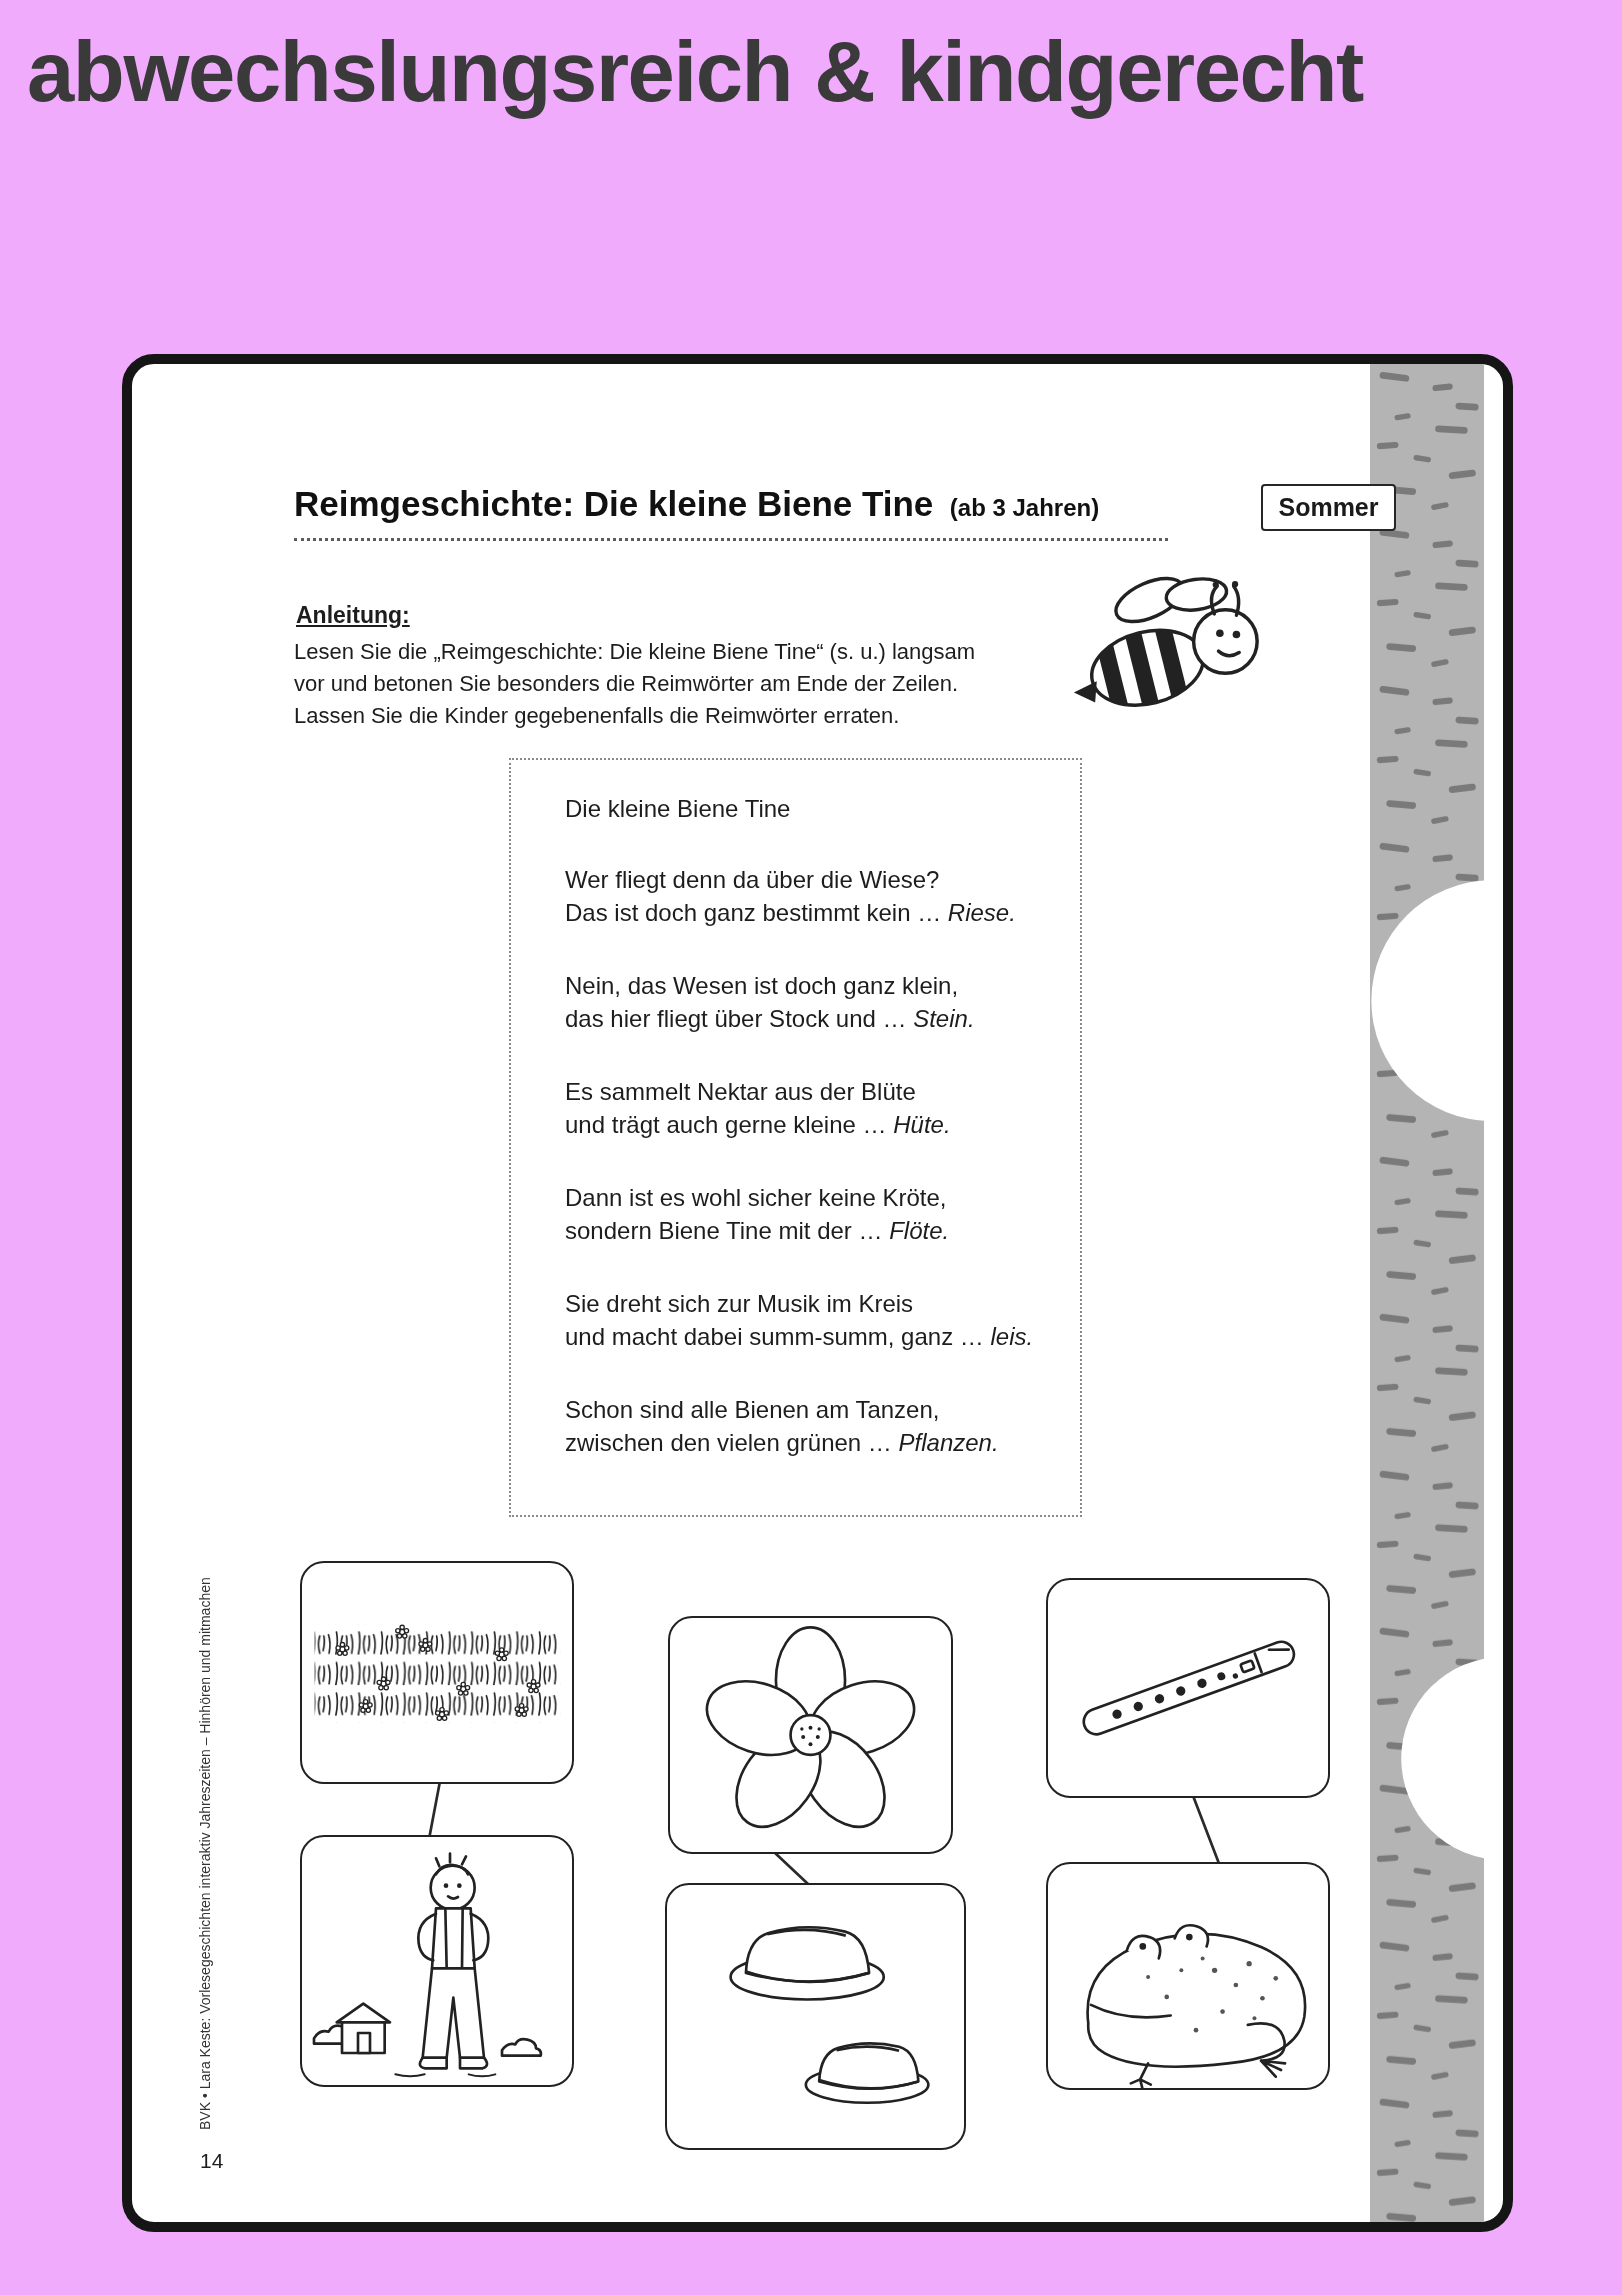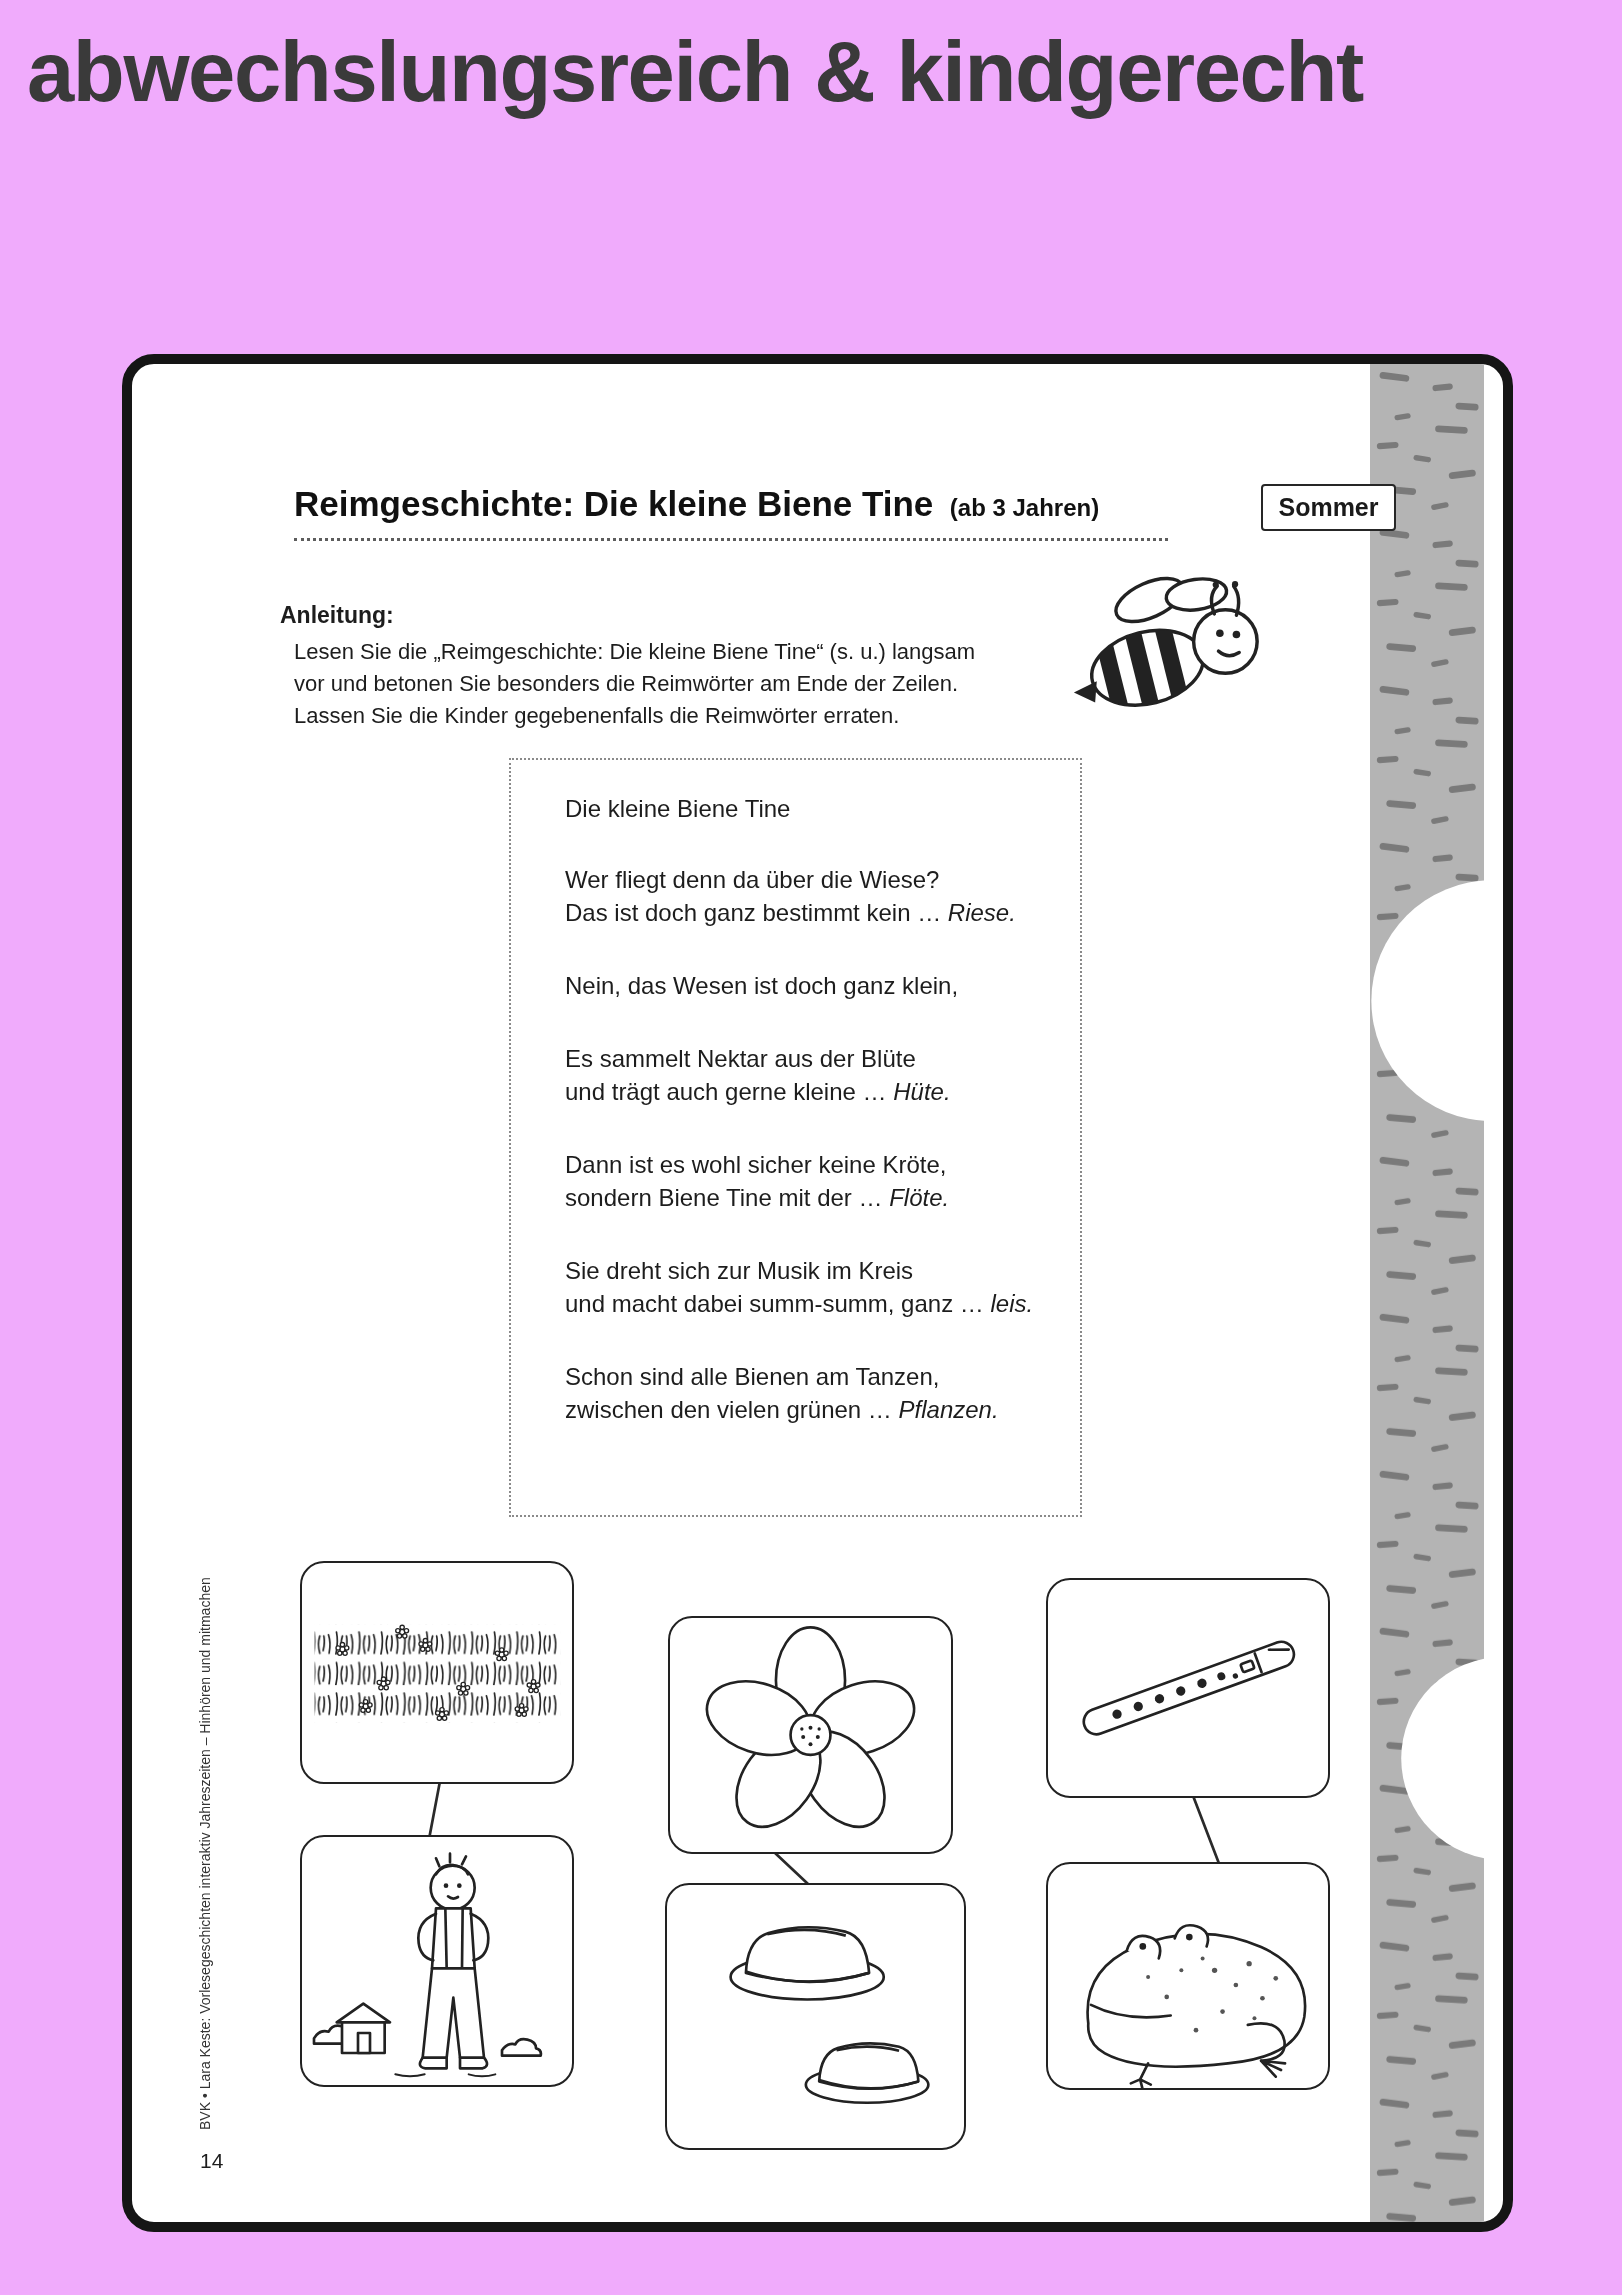--- a/index.html
+++ b/index.html
@@ -16,21 +16,21 @@
 
   .ws-title { position:absolute; left:162px; top:120px; font-size:35px; font-weight:bold; white-space:nowrap; z-index:2; color:#111; }
   .ws-title .suffix { font-size:24px; margin-left:6.8px; }
   .title-dots { position:absolute; left:162px; top:174px; width:874px; height:0; border-bottom:3.4px dotted #5d5d5d; z-index:2; }
 
   .season-badge { position:absolute; left:1129px; top:120px; width:135px; height:47px; border:2.7px solid #262626; border-radius:4px; background:#fff; display:flex; align-items:center; justify-content:center; font-size:25px; font-weight:bold; z-index:3; color:#1a1a1a; }
 
   .bee { position:absolute; left:936px; top:200px; width:214px; height:166px; z-index:2; }
   .bee svg { width:100%; height:100%; display:block; }
 
-  .instr-head { position:absolute; left:148px; top:238px; font-size:23px; font-weight:bold; z-index:2; }
+  .instr-head { position:absolute; left:164px; top:238px; font-size:23px; font-weight:bold; z-index:2;text-decoration:underline; }
   .instr { position:absolute; left:162px; top:272px; font-size:22px; line-height:32px; z-index:2; color:#1d1d1d; }
 
   .poem-box { position:absolute; left:377px; top:394px; width:573px; height:759px; border:2px dotted #8a8a8a; padding:35px 24px 0 54px; z-index:2; background:transparent; }
   .poem-title { font-size:24px; font-weight:normal; margin-bottom:38px; }
   .stanza { margin-bottom:32px;margin-top:40px; }
   .poem-line { font-size:24px; line-height:33px; white-space:nowrap; }
   .poem-line i { font-style:italic; }
 
   .connectors { position:absolute; left:0; top:0; width:1369px; height:1857px; z-index:1; pointer-events:none; }
 
@@ -128,20 +128,21 @@
 
     <div class="poem-box">
       <div class="poem-title">Die kleine Biene Tine</div>
 
       <div class="stanza">
         <div class="poem-line"><span>Wer fliegt denn da über die Wiese?</span><i></i></div>
         <div class="poem-line"><span>Das ist doch ganz bestimmt kein … </span><i>Riese.</i></div>
       </div>
       <div class="stanza">
         <div class="poem-line"><span>Nein, das Wesen ist doch ganz klein,</span><i></i></div>
+        <div class="poem-line"><span>das hier fliegt über Stock und … </span><i>Stein.</i></div>
       </div>
       <div class="stanza">
         <div class="poem-line"><span>Es sammelt Nektar aus der Blüte</span><i></i></div>
         <div class="poem-line"><span>und trägt auch gerne kleine … </span><i>Hüte.</i></div>
       </div>
       <div class="stanza">
         <div class="poem-line"><span>Dann ist es wohl sicher keine Kröte,</span><i></i></div>
         <div class="poem-line"><span>sondern Biene Tine mit der … </span><i>Flöte.</i></div>
       </div>
       <div class="stanza">

